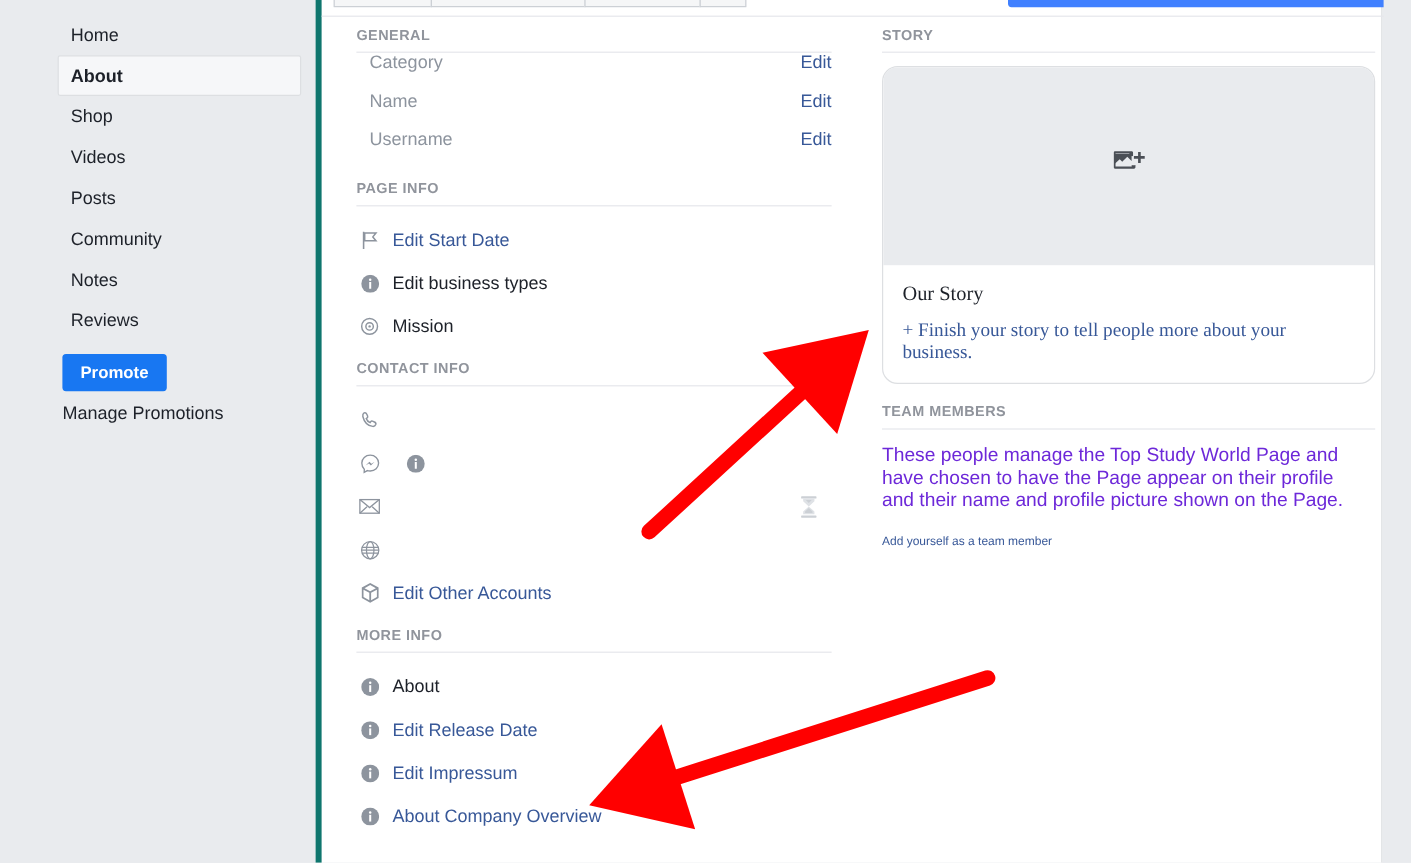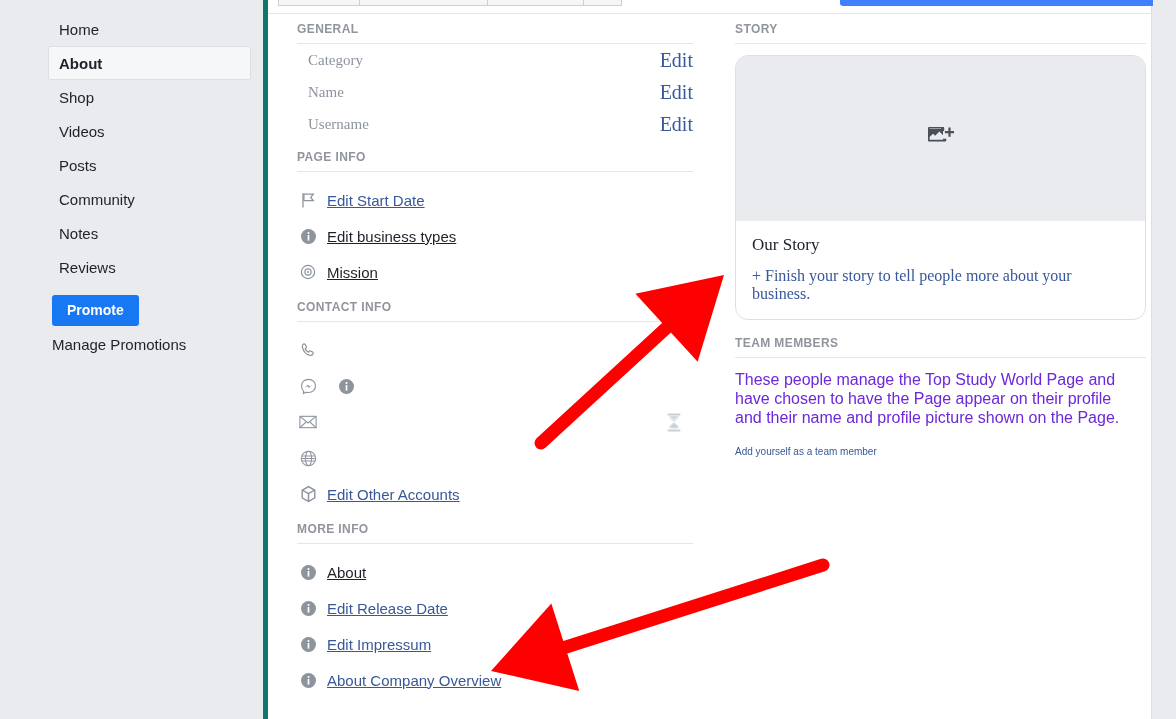--- a/index.html
+++ b/index.html
@@ -87,40 +87,39 @@
 
   .section-head {
     font-size: 12px; font-weight: bold; letter-spacing: .4px;
     color: #90949c; text-transform: uppercase;
     padding-bottom: 7px;
     border-bottom: 1px solid #e5e6eb;
   }
 
   
   .kv-row {
-    display: flex; align-items: center; justify-content: space-between;
+    display: flex; justify-content: space-between;
     height: 32px; padding-left: 11px;
     font-size: 15px;
-    font-family: Liberation Serif, serif;
   }
   .kv-label { color: #8d949e; }
-  .kv-edit  { color: #385898; cursor: pointer; font-size: 20px; }
+  .kv-edit  { color: #385898; cursor: pointer; font-size: 15px; }
 
   
   .icon-row {
     display: flex; align-items: center;
     min-height: 36px;
     font-size: 15px;
   }
   .icon-row .ico {
     width: 22px; height: 22px; margin-right: 8px;
     display: flex; align-items: center; justify-content: center;
     flex: 0 0 22px;
   }
-  .icon-row .txt { color: #385898; cursor: pointer; text-decoration: underline; }
+  .icon-row .txt { color: #385898; cursor: pointer; }
   .icon-row .txt.dark { color: #1d2129; cursor: default; }
   .icon-row .trail { margin-left: auto; display: flex; align-items: center; }
 
   .gap-sm { height: 10px; }
   .gap-md { height: 16px; }
 
   
   .story-card {
     margin-top: 11px;
     border: 1px solid #dddfe2; border-radius: 13px;

